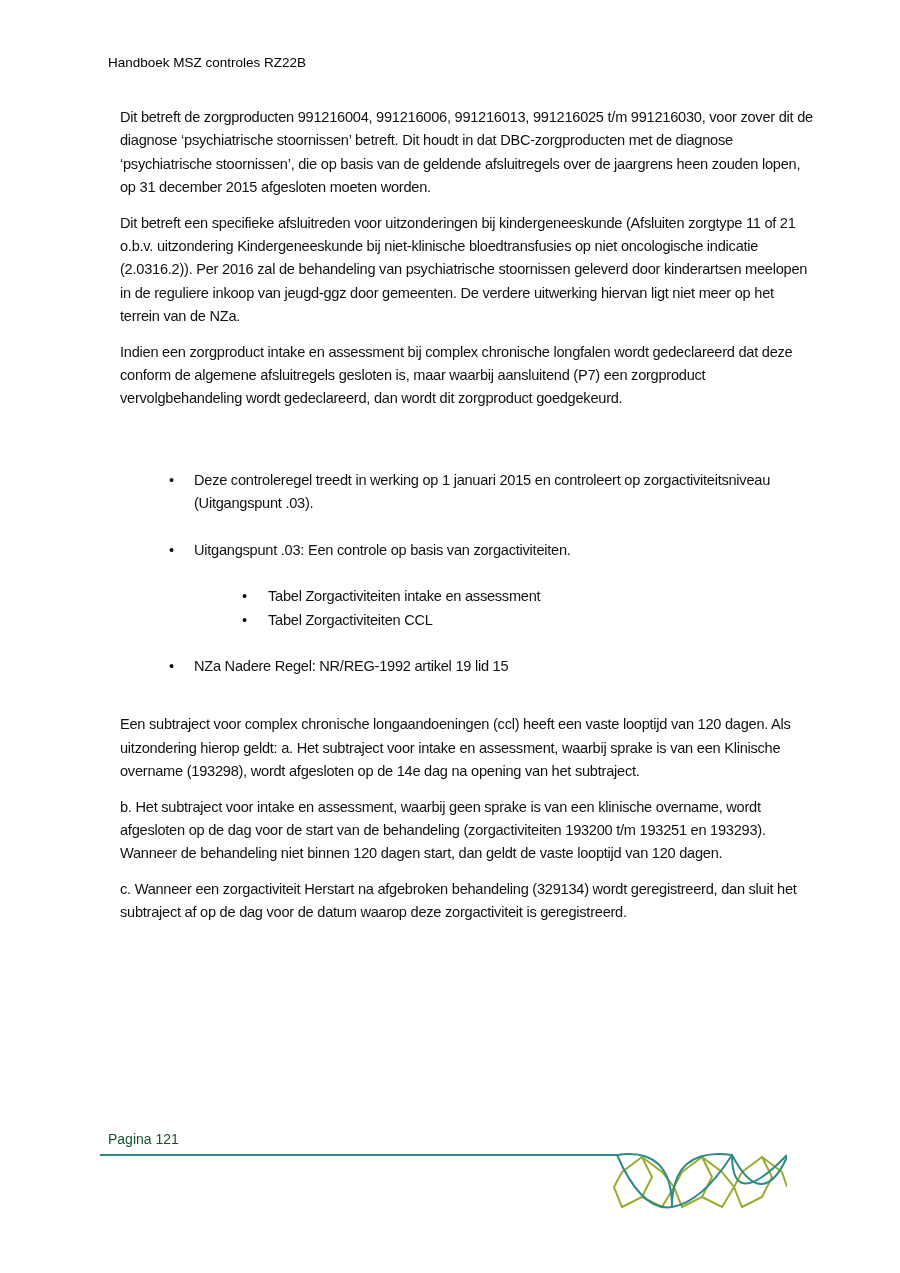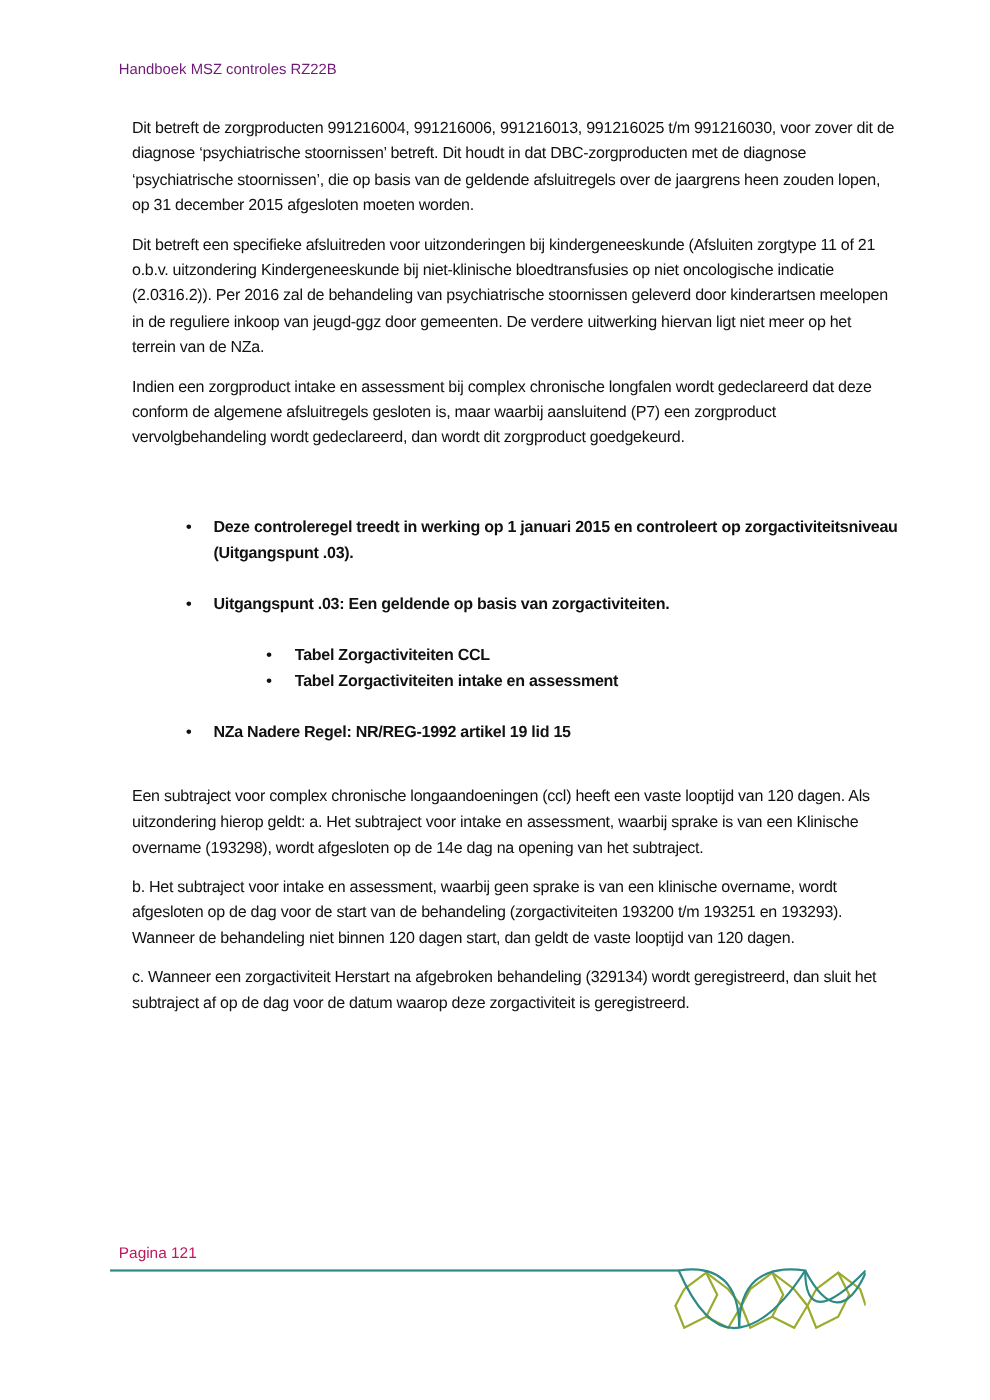--- a/index.html
+++ b/index.html
@@ -2,43 +2,43 @@
 <html><head>
   <meta charset="utf-8">
   <style>
     html, body { margin: 0; padding: 0; background: #ffffff; }
     body {
       width: 900px; height: 1273px; position: relative; overflow: hidden;
       font-family: "Liberation Sans", sans-serif; color: #111;
     }
     .header {
       position: absolute; left: 108px; top: 55px;
-      font-size: 13.5px; color: #701a75;
+      font-size: 13.5px; color: #000000;
     }
     .content {
       position: absolute; left: 108px; top: 94px; width: 720px;
       font-size: 14.6px; line-height: 23.4px; letter-spacing: -0.25px;
     }
     .content p { margin: 12px; }
     .heading {
       font-weight: bold; font-size: 19px; margin: 14px 0 6px 0 !important; letter-spacing: 0;
       line-height: 28px;
     }
     .gap { height: 23px; }
-    ul { list-style: none; margin: 0; padding: 0; font-weight: bold; }
+    ul { list-style: none; margin: 0; padding: 0; }
     .bullet { position: relative; padding-left: 86px; }
     .bullet::before {
       content: "•"; position: absolute; left: 61px; top: 0;
     }
     .sub { position: relative; padding-left: 160px; }
     .sub::before { content: "•"; position: absolute; left: 134px; top: 0; }
     .ital { font-style: italic; }
     .footer-label {
       position: absolute; left: 108px; top: 1131px;
-      font-size: 14px; color: #be185d;
+      font-size: 14px; color: #14532d;
     }
     .footer-line {
       position: absolute; left: 100px; top: 1154px; width: 518px; height: 2px;
       background: #2e8a86;
     }
     .footer-logo { position: absolute; left: 612px; top: 1152px; }
   </style>
 </head>
 <body>
 
@@ -48,24 +48,24 @@
   <p>Dit betreft de zorgproducten 991216004, 991216006, 991216013, 991216025 t/m 991216030, voor zover dit de diagnose ‘psychiatrische stoornissen’ betreft. Dit houdt in dat DBC-zorgproducten met de diagnose ‘psychiatrische stoornissen’, die op basis van de geldende afsluitregels over de jaargrens heen zouden lopen, op 31 december 2015 afgesloten moeten worden.</p>
   <p>Dit betreft een specifieke afsluitreden voor uitzonderingen bij kindergeneeskunde (Afsluiten zorgtype 11 of 21 o.b.v. uitzondering Kindergeneeskunde bij niet-klinische bloedtransfusies op niet oncologische indicatie (2.0316.2)). Per 2016 zal de behandeling van psychiatrische stoornissen geleverd door kinderartsen meelopen in de reguliere inkoop van jeugd-ggz door gemeenten. De verdere uitwerking hiervan ligt niet meer op het terrein van de NZa.</p>
 
   <p>Indien een zorgproduct intake en assessment bij complex chronische longfalen wordt gedeclareerd dat deze conform de algemene afsluitregels gesloten is, maar waarbij aansluitend (P7) een zorgproduct vervolgbehandeling wordt gedeclareerd, dan wordt dit zorgproduct goedgekeurd.</p>
   <div class="gap"></div>
   <div class="gap"></div>
 
   <ul>
     <li class="bullet">Deze controleregel treedt in werking op 1 januari 2015 en controleert op zorgactiviteitsniveau (Uitgangspunt .03).</li>
     <div class="gap"></div>
-    <li class="bullet">Uitgangspunt .03: Een geldende op basis van zorgactiviteiten.</li>
+    <li class="bullet">Uitgangspunt .03: Een controle op basis van zorgactiviteiten.</li>
     <div class="gap"></div>
+    <li class="sub">Tabel Zorgactiviteiten intake en assessment</li>
     <li class="sub">Tabel Zorgactiviteiten CCL</li>
-    <li class="sub">Tabel Zorgactiviteiten intake en assessment</li>
     <div class="gap"></div>
     <li class="bullet">NZa Nadere Regel: NR/REG-1992 artikel 19 lid 15</li>
   </ul>
   <div class="gap"></div>
 
   <p>Een subtraject voor complex chronische longaandoeningen (ccl) heeft een vaste looptijd van 120 dagen. Als uitzondering hierop geldt: a. Het subtraject voor intake en assessment, waarbij sprake is van een Klinische overname (193298), wordt afgesloten op de 14e dag na opening van het subtraject.</p>
   <p>b. Het subtraject voor intake en assessment, waarbij geen sprake is van een klinische overname, wordt afgesloten op de dag voor de start van de behandeling (zorgactiviteiten 193200 t/m 193251 en 193293). Wanneer de behandeling niet binnen 120 dagen start, dan geldt de vaste looptijd van 120 dagen.</p>
   <p>c. Wanneer een zorgactiviteit Herstart na afgebroken behandeling (329134) wordt geregistreerd, dan sluit het subtraject af op de dag voor de datum waarop deze zorgactiviteit is geregistreerd.</p>
 </div>
 

